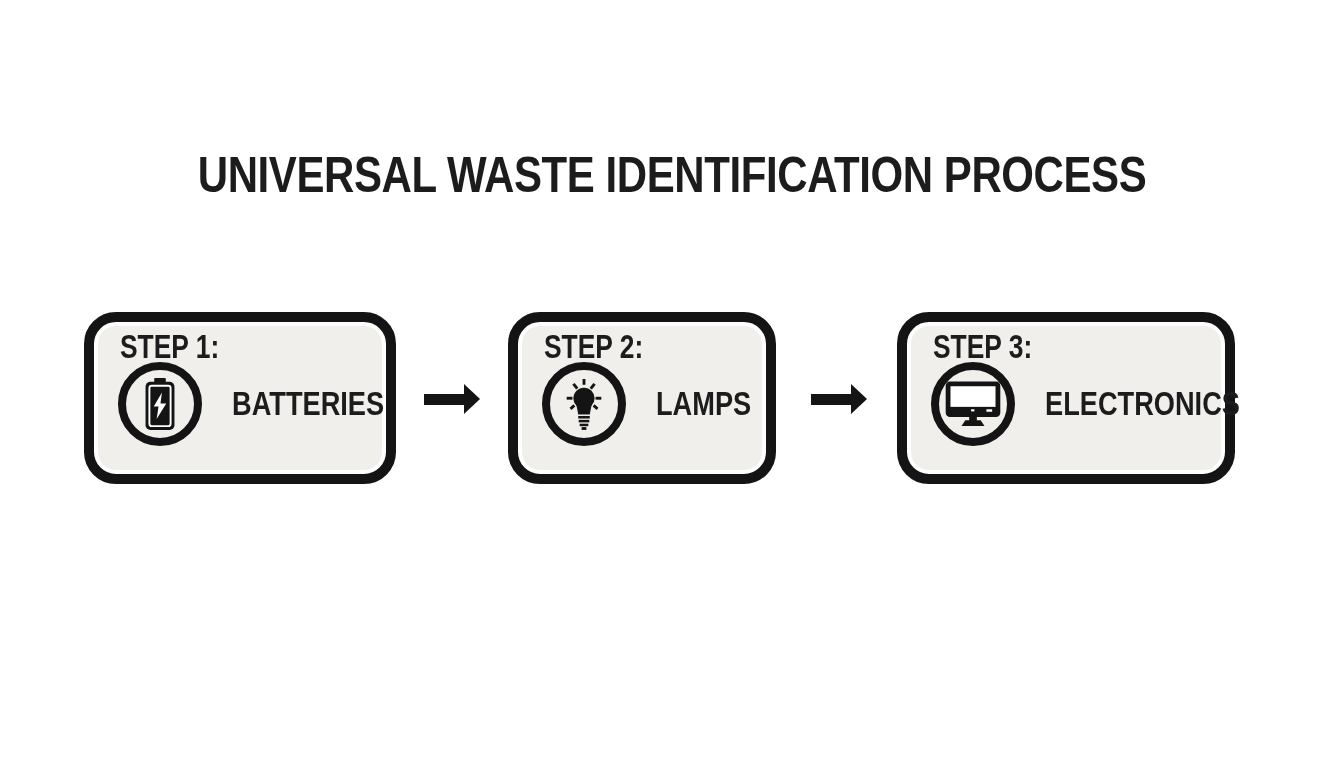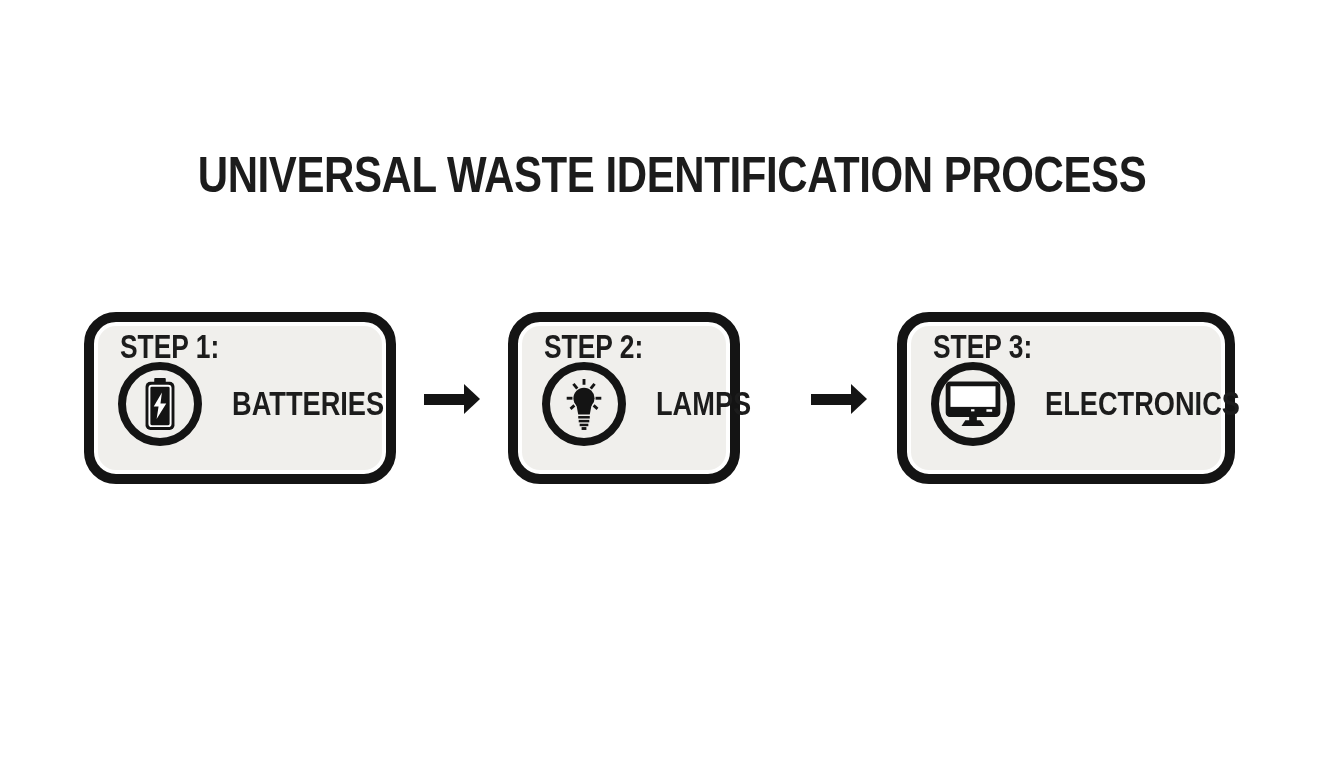--- a/index.html
+++ b/index.html
@@ -11,21 +11,21 @@
     position:absolute;top:150px;left:0;width:100%;text-align:center;
     font-size:50px;font-weight:700;letter-spacing:-0.5px;line-height:1;
     transform:scaleX(0.84);transform-origin:center;white-space:nowrap;color:#1c1c1c;
   }
   .step-box{
     position:absolute;top:312px;height:172px;box-sizing:border-box;
     border:10px solid #141414;border-radius:32px;background:#f0efec;
     box-shadow:inset 0 0 0 4px #ffffff;
   }
   .box-1{left:84px;width:312px;}
-  .box-2{left:508px;width:232px;}
+  .box-2{left:508px;width:268px;}
   .box-3{left:897px;width:338px;padding-left:24px;}
   .step-label{
     position:absolute;left:26px;top:8px;font-size:33px;font-weight:700;line-height:1;
     transform:scaleX(0.80);transform-origin:left top;white-space:nowrap;color:#1c1c1c;
   }
   .icon-circle{
     position:absolute;left:24px;top:40px;width:68px;height:68px;
     border:8px solid #141414;border-radius:50%;background:transparent;
     display:flex;align-items:center;justify-content:center;
   }

